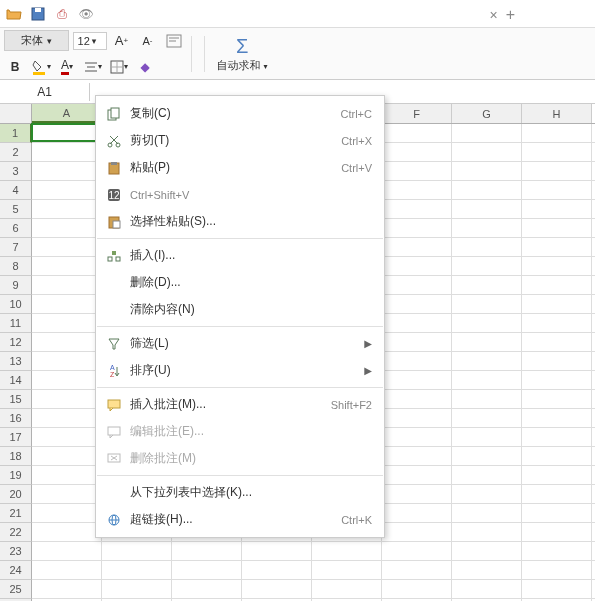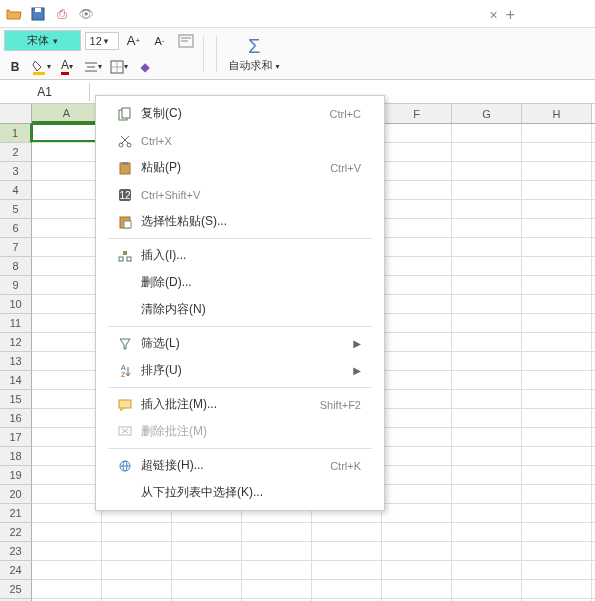--- a/index.html
+++ b/index.html
@@ -4,21 +4,21 @@
 <style>
 * { box-sizing: border-box; margin: 0; padding: 0; font-family: "Microsoft YaHei", sans-serif; }
 body { background: #fff; font-size: 12px; color: #333; width: 595px; height: 601px; overflow: hidden; position: relative; }
 
 .top-toolbar { display: flex; align-items: center; height: 28px; padding: 2px 4px; border-bottom: 1px solid #ddd; }
 .tb-icon { width: 20px; height: 20px; margin-right: 4px; display: flex; align-items: center; justify-content: center; cursor: pointer; }
 
 .format-bar { display: flex; align-items: center; height: 52px; padding: 2px 4px; border-bottom: 1px solid #ccc; background: #fafafa; }
 .format-left { display: flex; flex-direction: column; gap: 2px; }
 .row1 { display: flex; align-items: center; gap: 4px; height: 24px; }
-.font-select { border: 1px solid #ccc; padding: 2px 22px; font-size: 11px; display: flex; align-items: center; gap: 4px; background: #5eead4; min-width: 60px; }
+.font-select { border: 1px solid #ccc; padding: 2px 16px; font-size: 11px; display: flex; align-items: center; gap: 4px; background: #e5e5e5; min-width: 60px; }
 .size-select { border: 1px solid #ccc; padding: 2px 4px; font-size: 11px; display: flex; align-items: center; gap: 2px; background: #fff; min-width: 34px; }
 .fmt-btn { width: 22px; height: 22px; display: flex; align-items: center; justify-content: center; cursor: pointer; border-radius: 2px; font-size: 12px; }
 .sep { width: 1px; height: 36px; background: #ddd; margin: 0 6px; }
 .big-btn { display: flex; flex-direction: column; align-items: center; padding: 2px 6px; cursor: pointer; font-size: 11px; }
 .big-btn .icon-box { width: 28px; height: 24px; display: flex; align-items: center; justify-content: center; }
 
 .namebox-row { display: flex; align-items: center; height: 24px; border-bottom: 1px solid #ccc; }
 .namebox { width: 90px; padding: 2px 8px; font-size: 12px; border-right: 1px solid #ccc; text-align: center; }
 .col-headers { display: flex; height: 20px; border-bottom: 1px solid #b0b0b0; }
 .corner { width: 32px; border-right: 1px solid #b0b0b0; background: #f0f0f0; }
@@ -28,21 +28,21 @@
 .grid-body { display: flex; }
 .row-headers { width: 32px; }
 .row-h { height: 19px; border-bottom: 1px solid #ccc; border-right: 1px solid #b0b0b0; background: #f0f0f0; display: flex; align-items: center; justify-content: center; font-size: 11px; color: #555; }
 .row-h.sel { background: #d4e4c4; border-right: 2px solid #4a7a2a; }
 .cells { flex: 1; position: relative; }
 .cell-row { display: flex; height: 19px; border-bottom: 1px solid #ddd; }
 .cell { border-right: 1px solid #ddd; }
 .active-cell { position: absolute; border: 2px solid #2a8a2a; width: 70px; height: 19px; top: -1px; left: -1px; }
 .active-cell::after { content: ''; position: absolute; right: -3px; bottom: -3px; width: 5px; height: 5px; background: #2a8a2a; }
 
-.context-menu { position: absolute; left: 95px; top: 95px; width: 290px; background: #fff; border: 1px solid #ccc; box-shadow: 2px 2px 6px rgba(0,0,0,0.2); padding: 4px 11px; }
+.context-menu { position: absolute; left: 95px; top: 95px; width: 290px; background: #fff; border: 1px solid #ccc; box-shadow: 2px 2px 6px rgba(0,0,0,0.2); padding: 4px 0; }
 .menu-item { display: flex; align-items: center; height: 27px; padding: 0 12px 0 8px; cursor: pointer; font-size: 12px; }
 .menu-item.disabled { color: #aaa; cursor: default; }
 .mi-icon { width: 20px; display: flex; align-items: center; justify-content: center; margin-right: 6px; }
 .mi-label { flex: 1; }
 .mi-shortcut { color: #888; font-size: 11px; }
 .mi-arrow { color: #666; font-size: 10px; }
 .menu-sep { height: 1px; background: #e0e0e0; margin: 3px 1px; }
 
 .tab-strip { position: absolute; right: 80px; top: 6px; display: flex; align-items: center; gap: 8px; }
 .tab-x { color: #888; cursor: pointer; font-size: 14px; }
@@ -457,20 +457,21 @@
     </div>
     <div class="menu-item">
       <span class="mi-icon">
         <svg width="14" height="14">
           <line x1="3" y1="2" x2="11" y2="10" stroke="#5a7a5a"></line>
           <line x1="11" y1="2" x2="3" y2="10" stroke="#5a7a5a"></line>
           <circle cx="3" cy="11" r="2" fill="none" stroke="#5a7a5a"></circle>
           <circle cx="11" cy="11" r="2" fill="none" stroke="#5a7a5a"></circle>
         </svg>
       </span>
+      <span class="mi-label">剪切(T)</span>
       <span class="mi-shortcut">Ctrl+X</span>
     </div>
     <div class="menu-item">
       <span class="mi-icon">
         <svg width="14" height="14">
           <rect x="2" y="2" width="10" height="11" fill="#d0a050" stroke="#a07030"></rect>
           <rect x="4" y="1" width="6" height="3" fill="#888"></rect>
         </svg>
       </span>
       <span class="mi-label">粘贴(P)</span>
@@ -543,35 +544,44 @@
           <path d="M3 10 L3 13 L6 10" fill="#ffe090" stroke="#c0a040"></path>
         </svg>
       </span>
       <span class="mi-label">插入批注(M)...</span>
       <span class="mi-shortcut">Shift+F2</span>
     </div>
     <div class="menu-item disabled">
       <span class="mi-icon">
         <svg width="14" height="14">
           <rect x="1" y="2" width="12" height="8" fill="none" stroke="#bbb"></rect>
+          <path d="M3 10 L3 13 L6 10" fill="none" stroke="#bbb"></path>
+        </svg>
+      </span>
+      <span class="mi-label">编辑批注(E)...</span>
+    </div>
+    <div class="menu-item disabled">
+      <span class="mi-icon">
+        <svg width="14" height="14">
+          <rect x="1" y="2" width="12" height="8" fill="none" stroke="#bbb"></rect>
           <line x1="4" y1="4" x2="10" y2="8" stroke="#bbb"></line>
           <line x1="10" y1="4" x2="4" y2="8" stroke="#bbb"></line>
         </svg>
       </span>
       <span class="mi-label">删除批注(M)</span>
     </div>
     <div class="menu-sep"></div>
+    <div class="menu-item">
+      <span class="mi-icon"></span>
+      <span class="mi-label">从下拉列表中选择(K)...</span>
+    </div>
     <div class="menu-item">
       <span class="mi-icon">
         <svg width="14" height="14">
           <circle cx="7" cy="7" r="5" fill="none" stroke="#4080c0"></circle>
           <ellipse cx="7" cy="7" rx="2" ry="5" fill="none" stroke="#4080c0"></ellipse>
           <line x1="2" y1="7" x2="12" y2="7" stroke="#4080c0"></line>
         </svg>
       </span>
       <span class="mi-label">超链接(H)...</span>
       <span class="mi-shortcut">Ctrl+K</span>
     </div>
-    <div class="menu-item">
-      <span class="mi-icon"></span>
-      <span class="mi-label">从下拉列表中选择(K)...</span>
-    </div>
   </div>
 
 </body></html>

